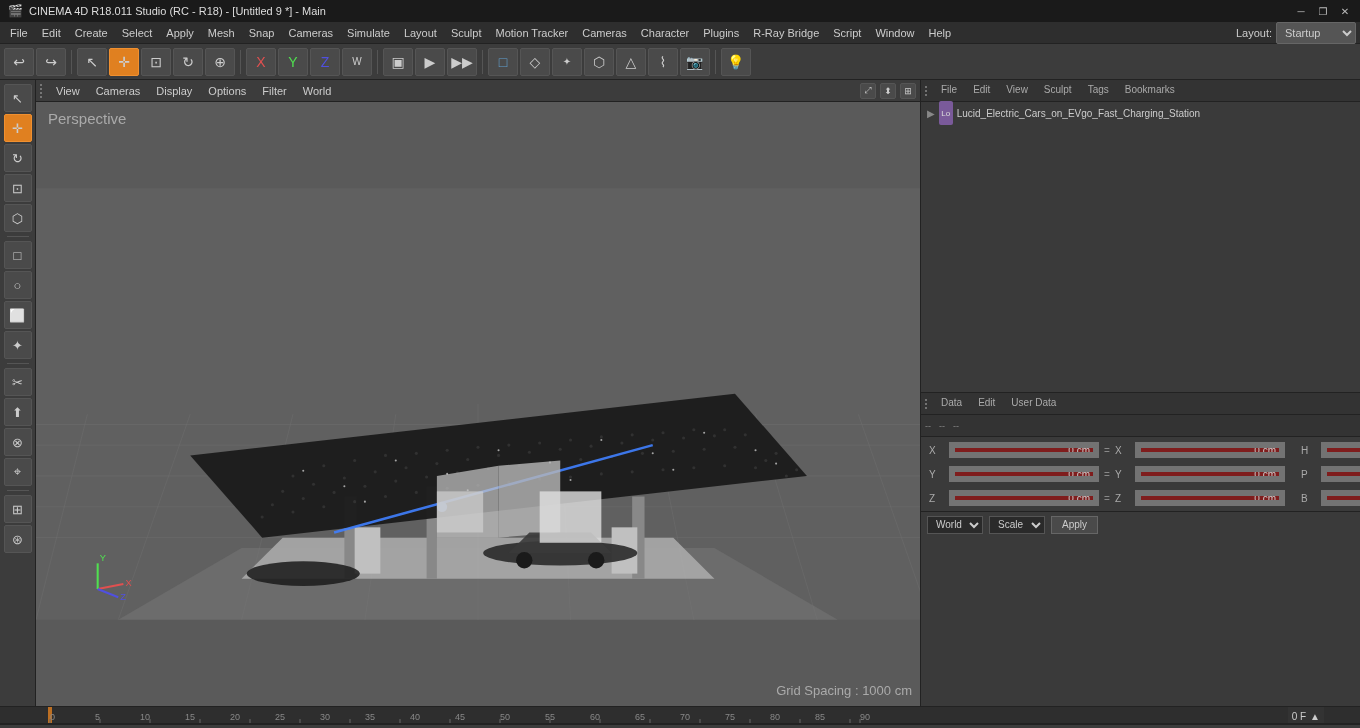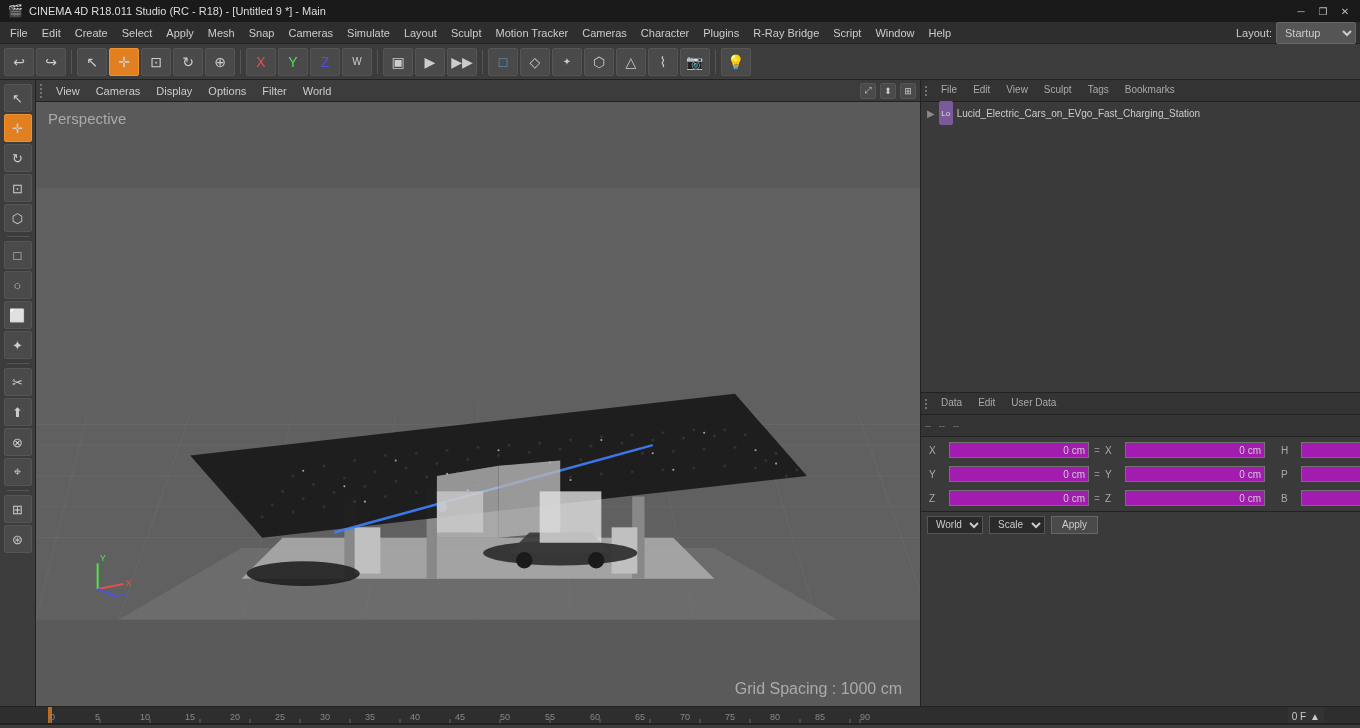--- a/index.html
+++ b/index.html
@@ -172,23 +172,23 @@
       position: absolute;
       top: 8px;
       left: 12px;
       color: #aaa;
       font-size: 15px;
       text-align: center;
     }
     .grid-spacing-label {
       position: absolute;
       bottom: 8px;
-      right: 18px;
+      right: 8px;
       color: #aaa;
-      font-size: 16px;
+      font-size: 13px;
     }
 
     
     #right-panel {
       width: 440px;
       background: #3a3a3a;
       border-left: 1px solid #222;
       display: flex;
       flex-direction: column;
     }
@@ -290,22 +290,22 @@
       gap: 4px;
     }
     .attr-label {
       color: #aaa;
       font-size: 10px;
       width: 16px;
     }
     .attr-input {
       flex: 1;
       height: 16px;
-      background: #a21caf;
-      border: 1px solid #737373;
+      background: #7f1d1d;
+      border: 6px solid #737373;
       color: #ccc;
       font-size: 10px;
       text-align: right;
       padding: 0 3px;
     }
     .attr-equal {
       color: #888;
       font-size: 10px;
       width: 8px;
       text-align: center;

